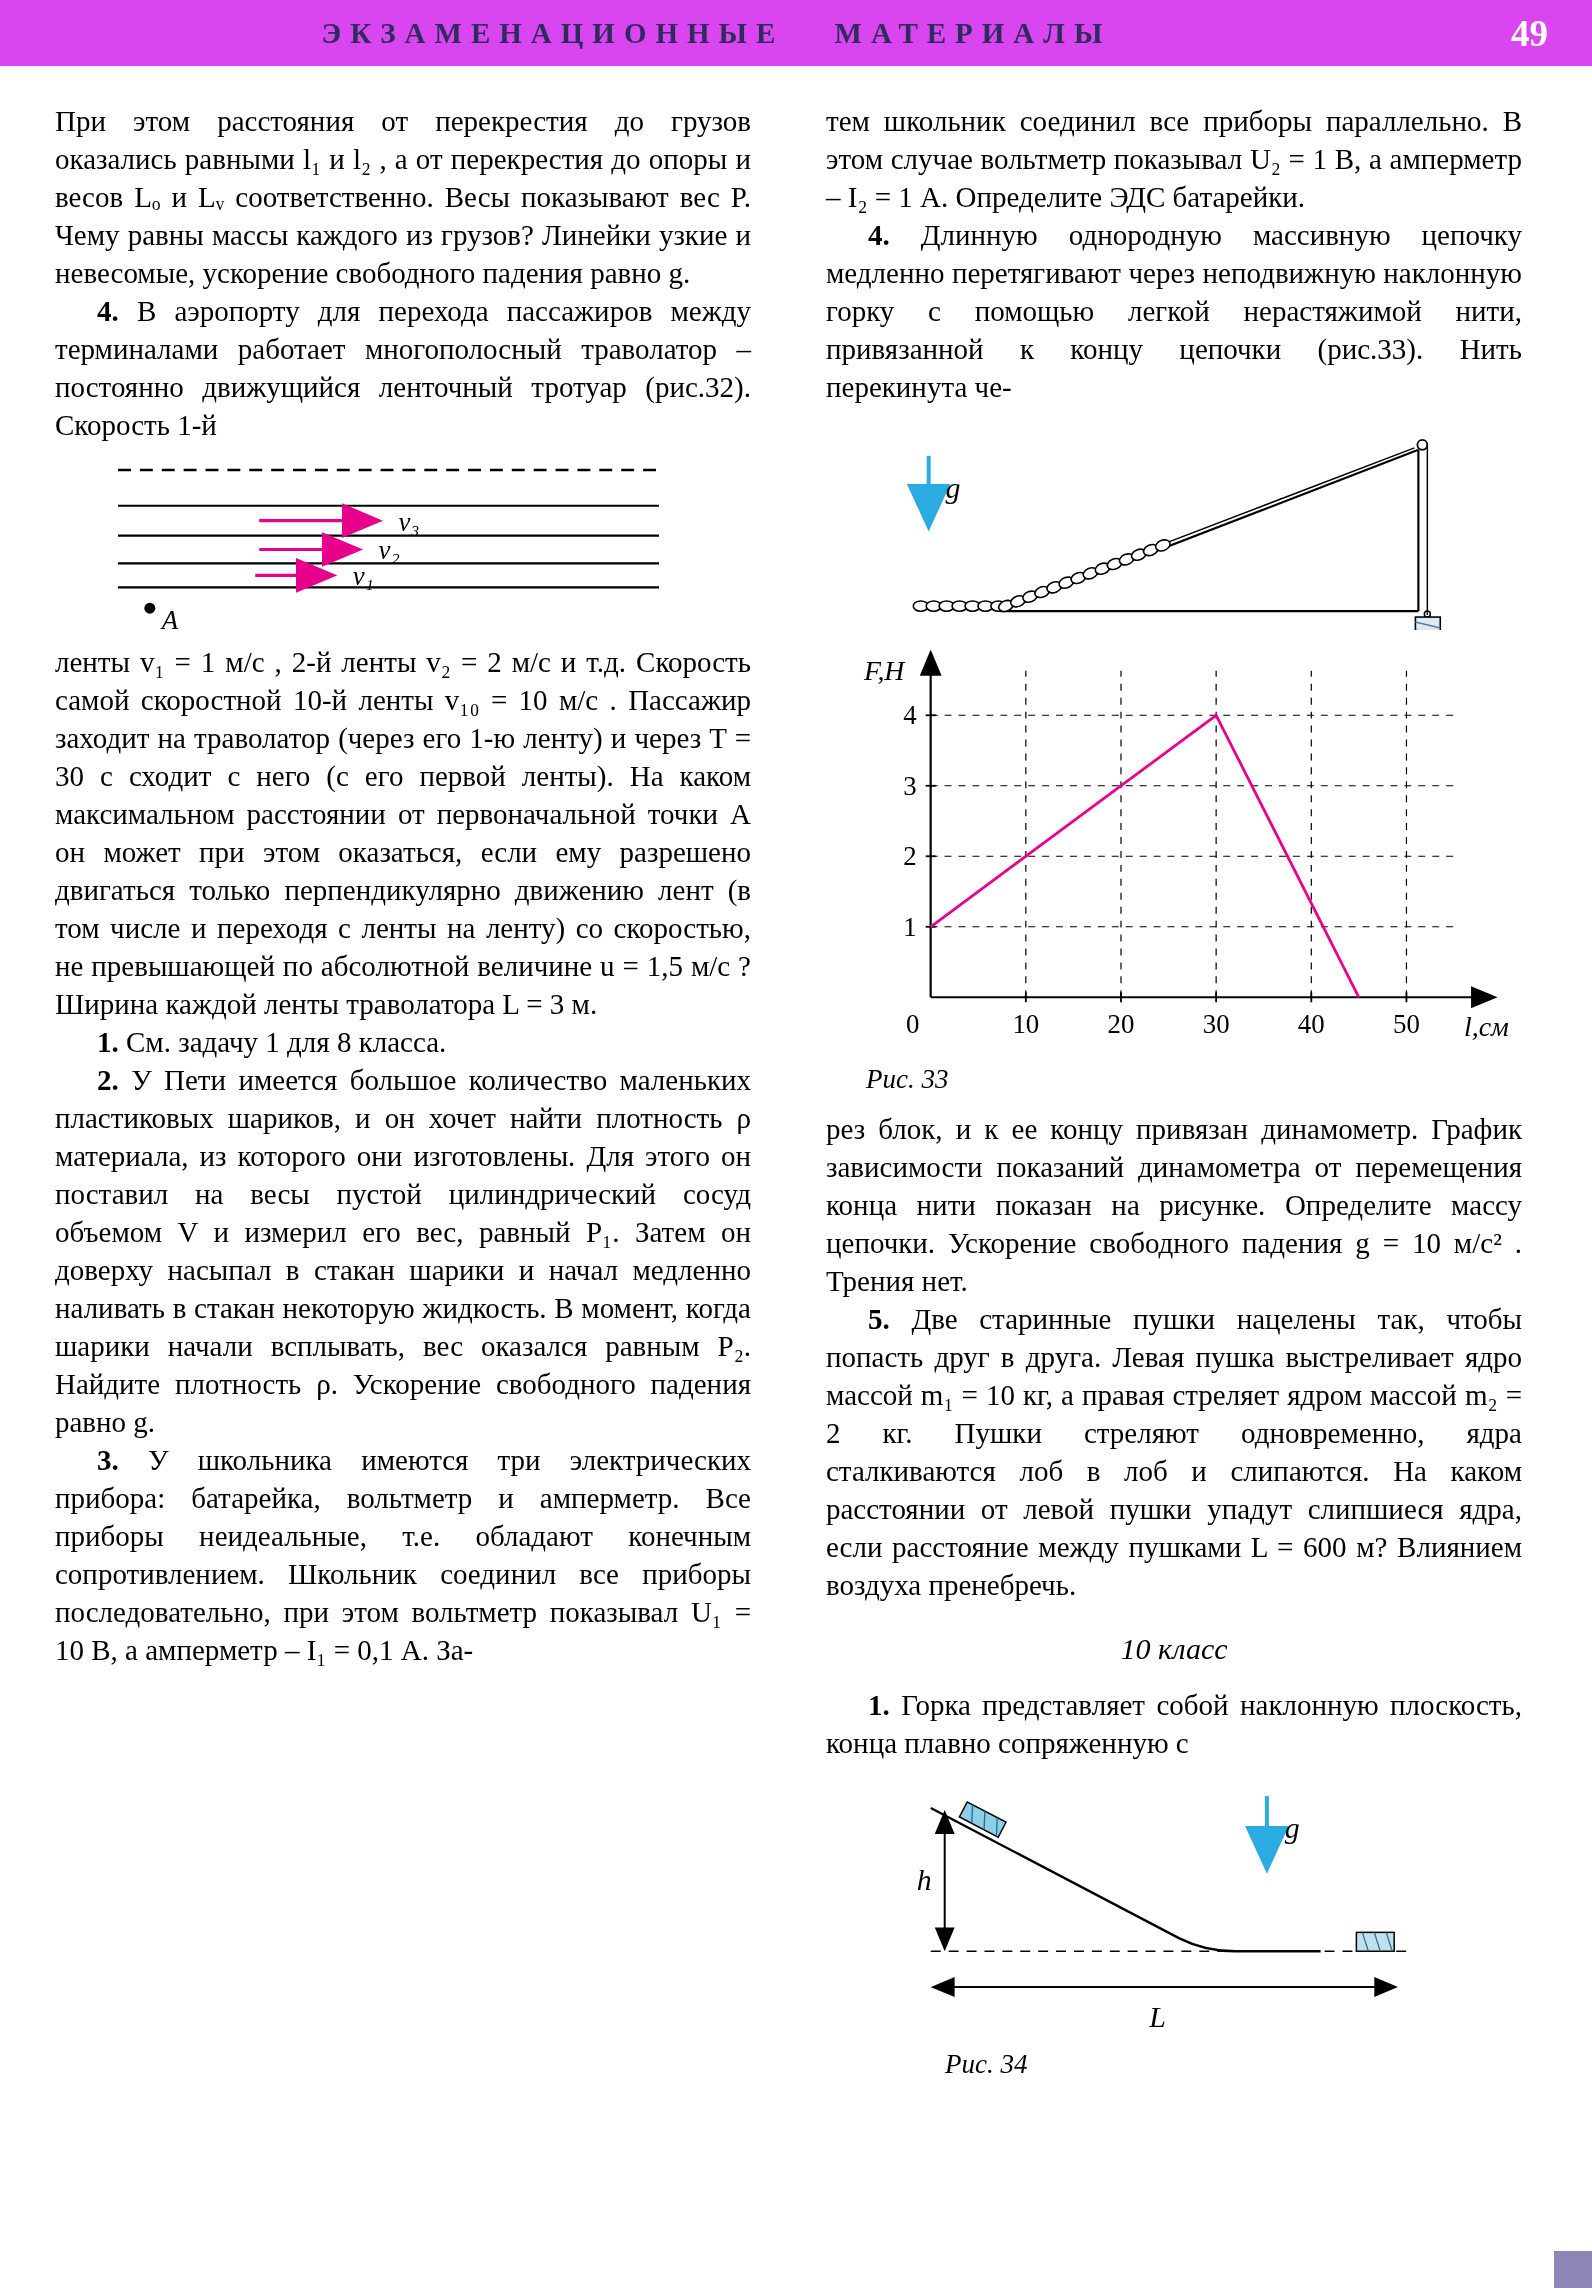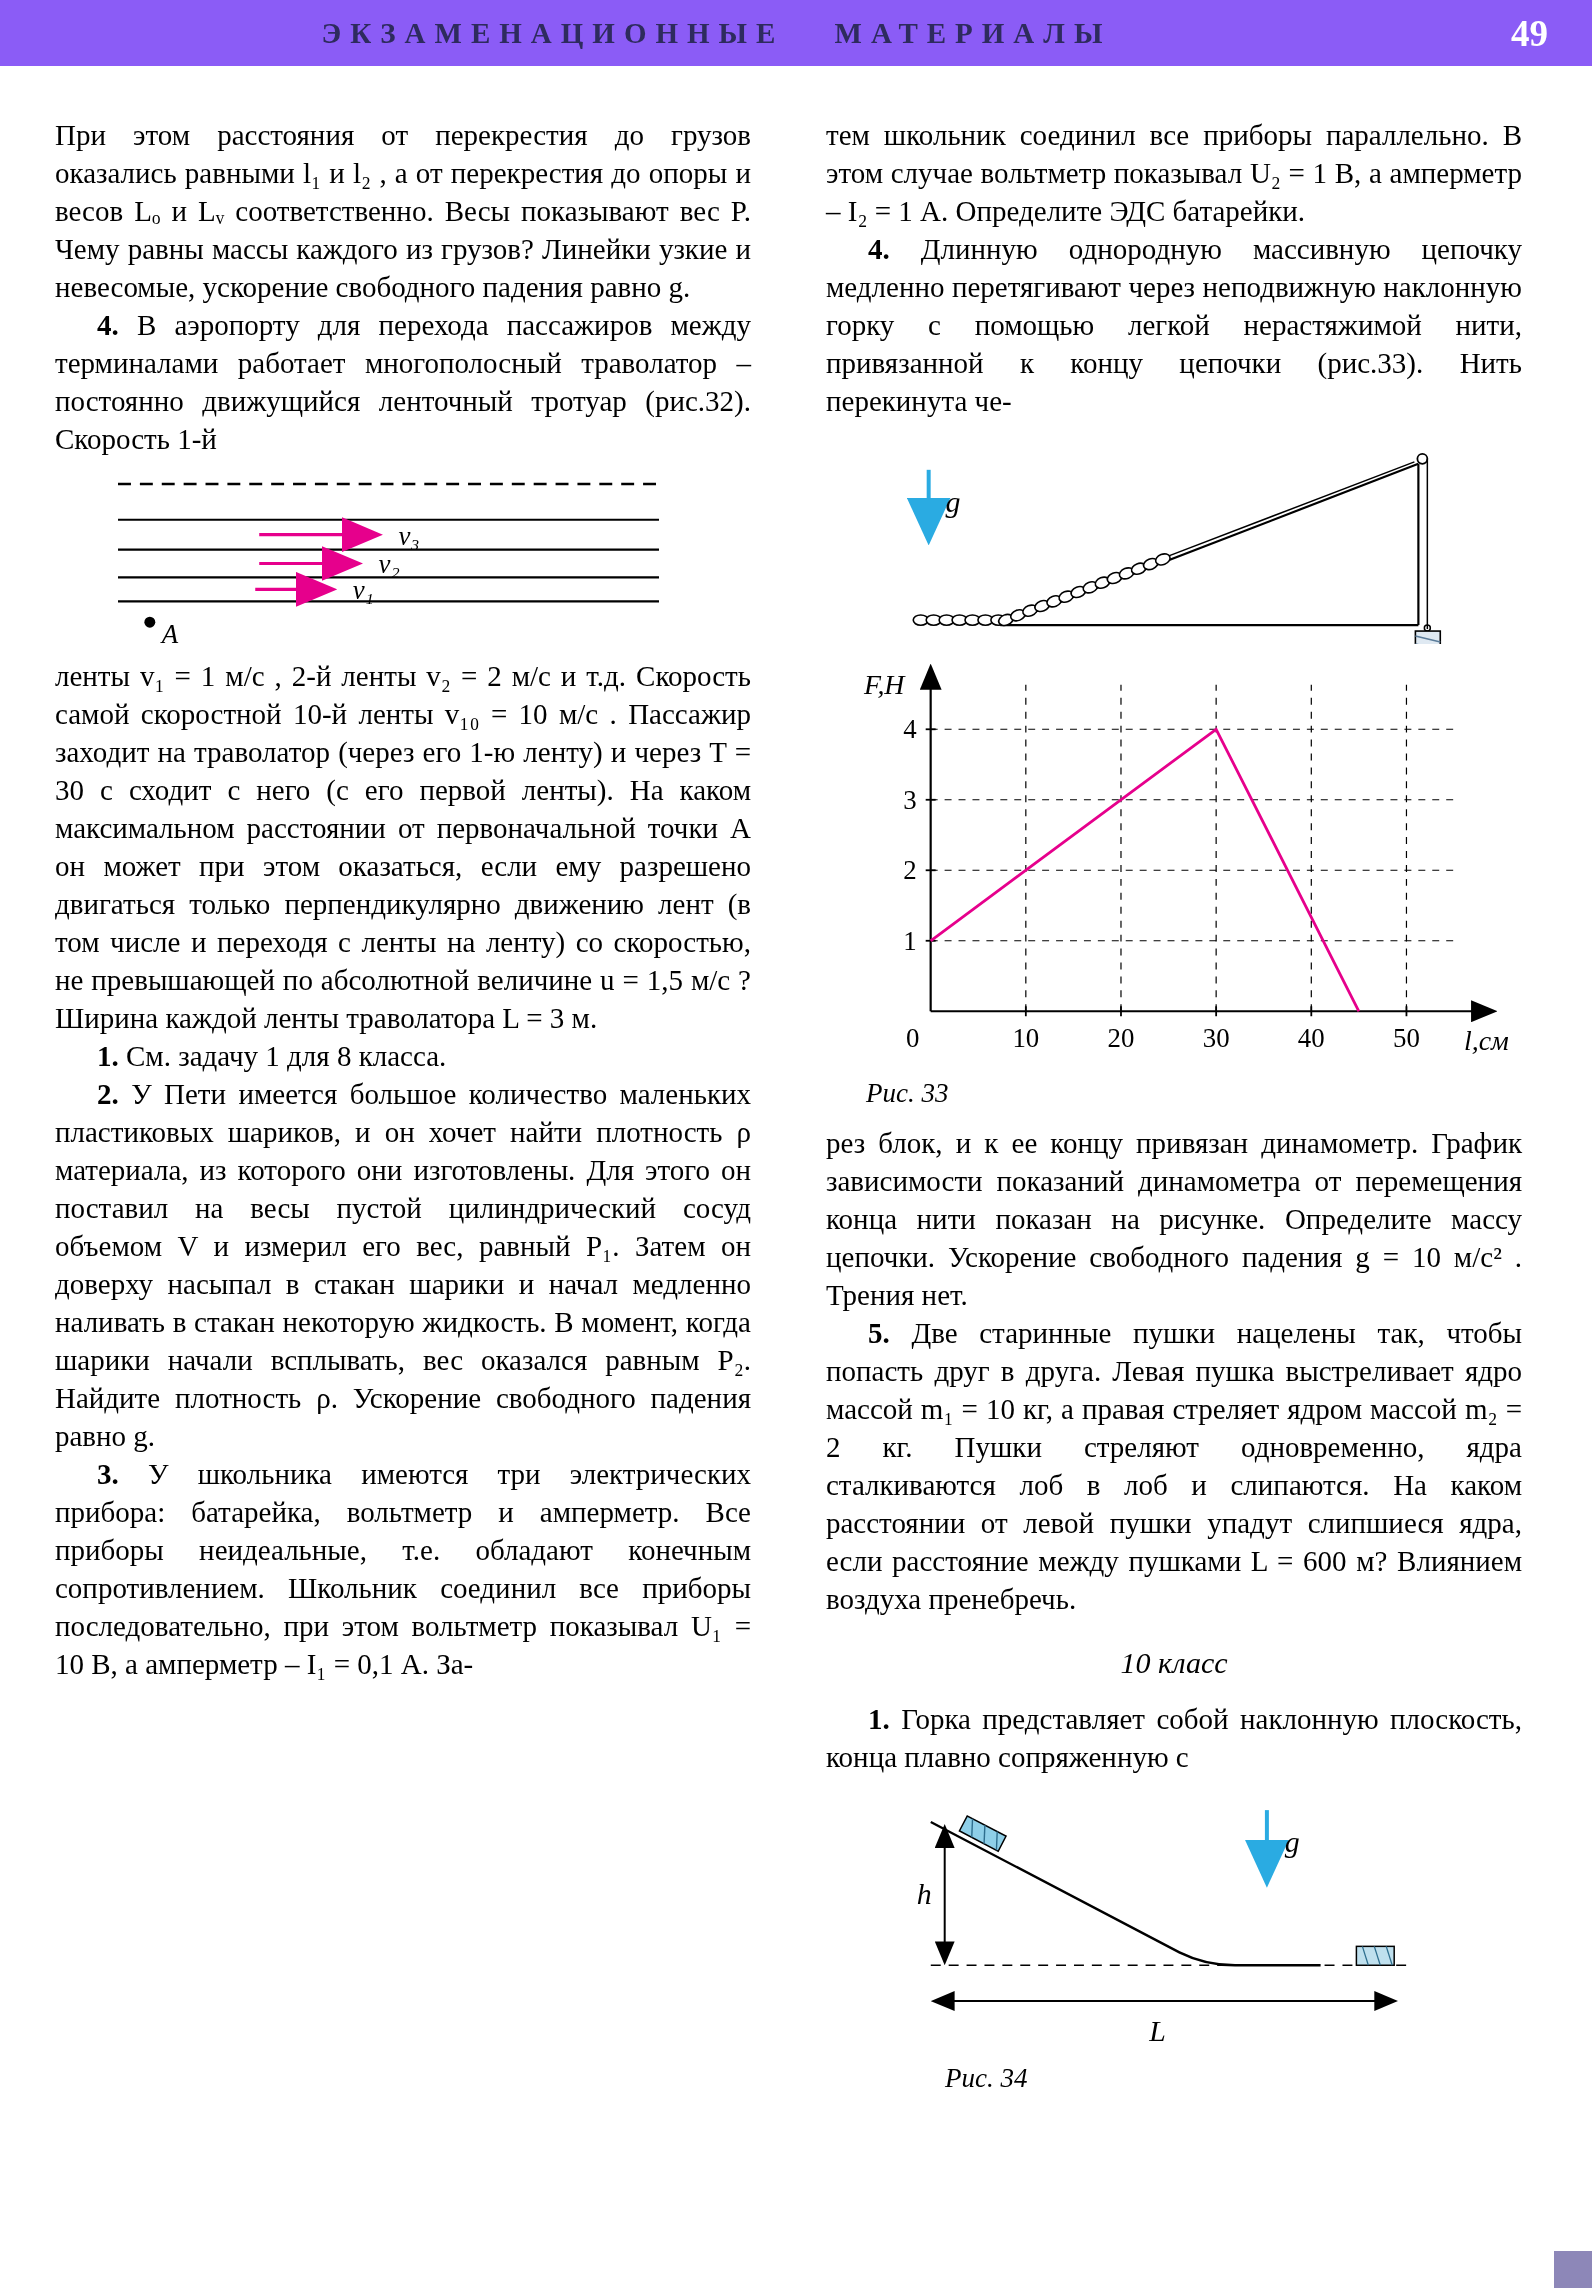--- a/index.html
+++ b/index.html
@@ -2,34 +2,34 @@
 <html><head>
 <meta charset="utf-8">
 <style>
   html,body{margin:0;padding:0;}
   body{
     width:1592px;height:2289px;background:#ffffff;position:relative;
     font-family:"Liberation Serif", serif;color:#000;
   }
   .header{
     position:absolute;top:0;left:0;width:1592px;height:66px;
-    background:#8b5cf6;
+    background:#d946ef;
   }
   .header-title{
     position:absolute;left:0;right:159px;top:50%;transform:translateY(-50%);
     text-align:center;font-weight:bold;font-size:29px;
     letter-spacing:9px;word-spacing:34px;color:#2e2b5e;
   }
   .page-number{
     position:absolute;right:44px;top:50%;transform:translateY(-50%);
     color:#ffffff;font-weight:bold;font-size:37px;
   }
   .content{
     position:absolute;top:66px;left:0;width:1592px;
-    padding:50px 70px 0 55px;box-sizing:border-box;
+    padding:36px 70px 0 55px;box-sizing:border-box;
     display:flex;gap:75px;
   }
   .col{width:697px;}
   p{
     margin:0;text-align:justify;font-size:29px;line-height:38px;
   }
   p.ind{text-indent:42px;}
   .pnum{font-weight:bold;}
   .grade{
     font-style:italic;font-weight:normal;text-align:center;

